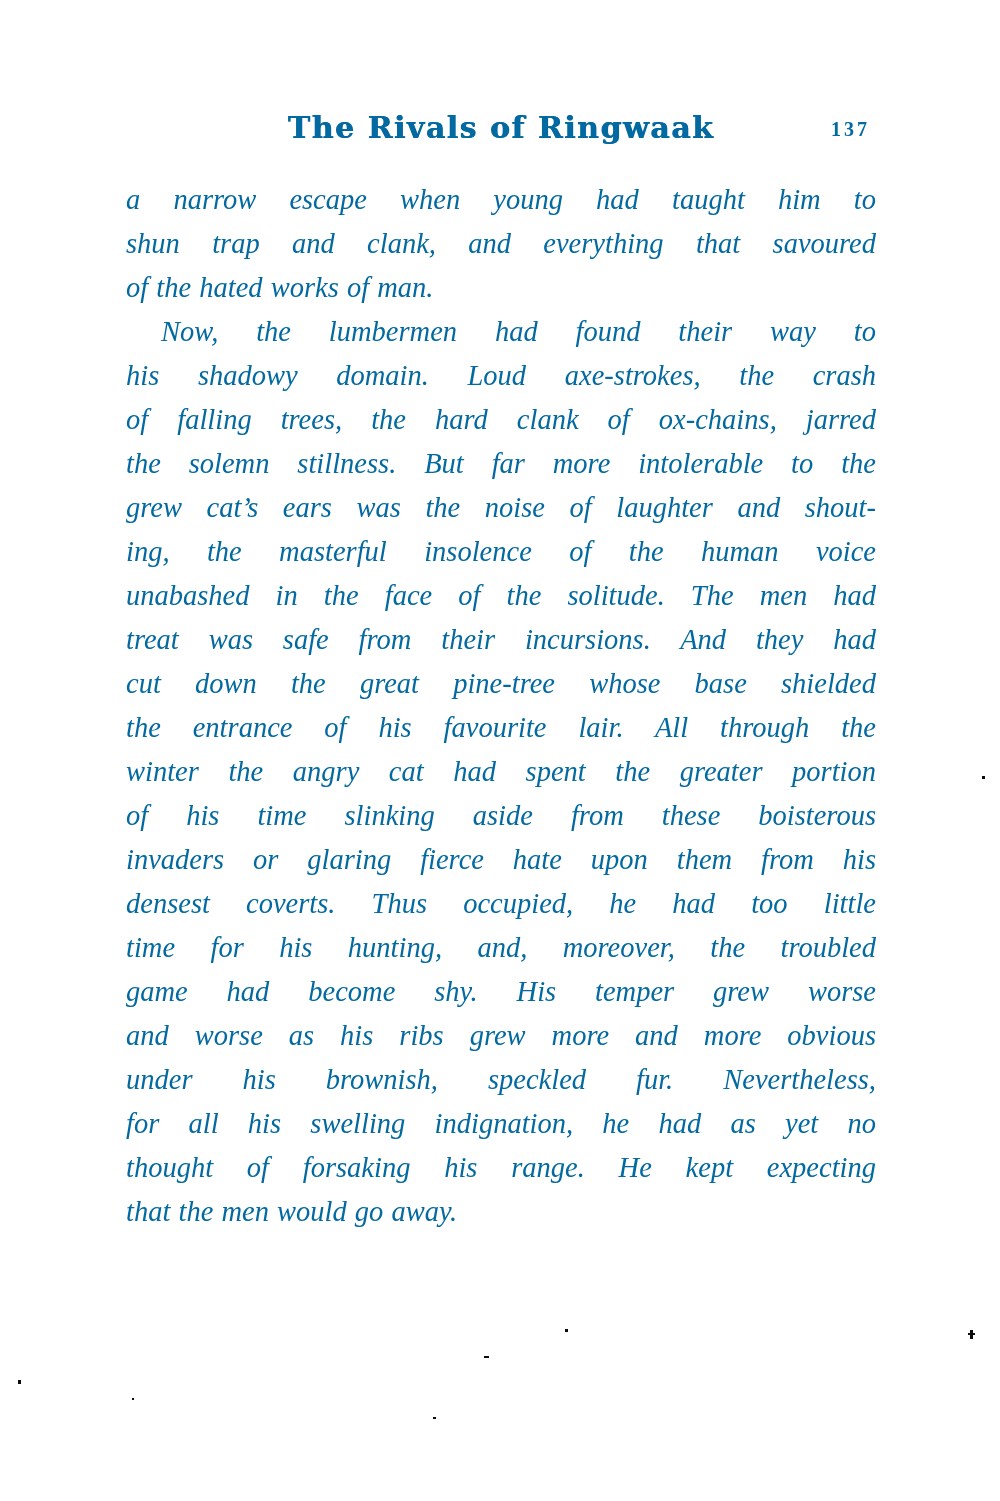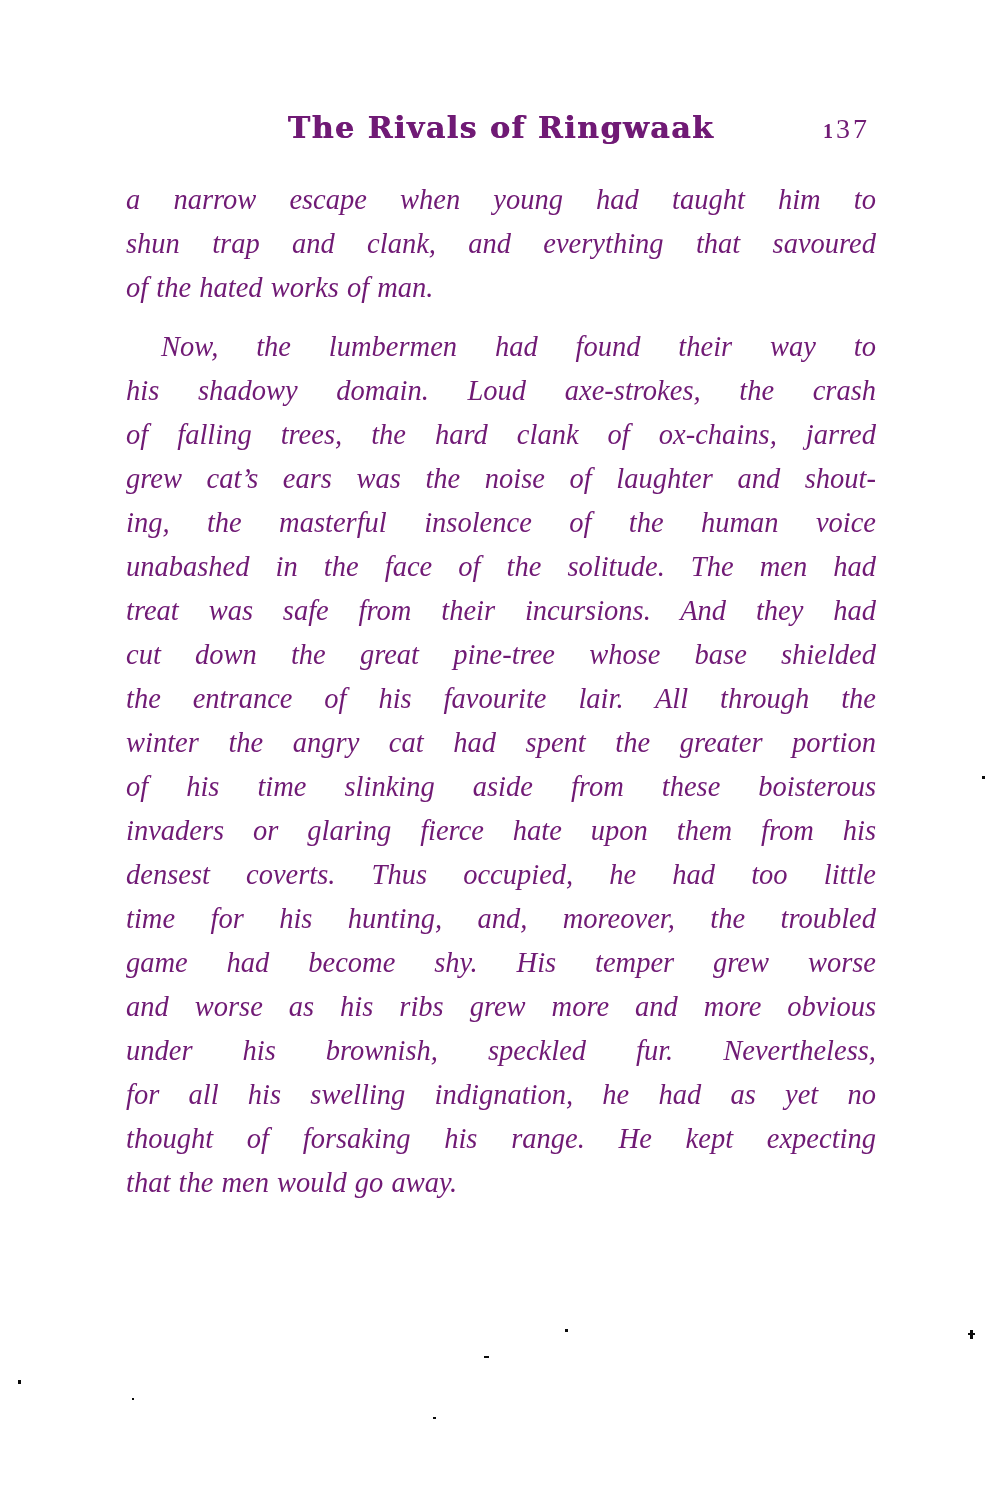--- a/index.html
+++ b/index.html
@@ -1,21 +1,21 @@
 <!DOCTYPE html>
 <html><head>
 <meta charset="utf-8">
 <style>
   html, body { margin: 0; padding: 0; background: #ffffff; }
   .page {
     position: relative;
     width: 1000px;
     height: 1501px;
     background: #ffffff;
-    color: #701a75;
+    color: #0369a1;
     font-family: "Liberation Serif", serif;
     overflow: hidden;
   }
   
   .running-head {
     position: absolute;
     left: 126px;
     top: 106px;
     width: 750px;
     height: 44px;
@@ -27,24 +27,24 @@
     font-weight: 700;
     font-size: 30px;
     line-height: 44px;
     letter-spacing: 1.5px;
     text-shadow: 0.6px 0 0 currentColor;
   }
   .folio {
     position: absolute;
     right: 6px;
     top: 8px;
-    font-size: 28px;
+    font-size: 20px;
     line-height: 30px;
     letter-spacing: 3px;
-    font-weight: 400;
+    font-weight: 700;
   }
   .folio::first-letter { font-size: 20px; font-weight: 700; }
   
   .text-block {
     position: absolute;
     left: 126px;
     top: 178px;
     width: 750px;
     font-size: 28.5px;
   }
@@ -52,21 +52,21 @@
   .line {
     height: 44px;
     line-height: 44px;
     text-align: justify;
     text-align-last: justify;
     word-spacing: 1px;
     white-space: normal;
     font-style: italic;
   }
   .line.last { text-align-last: left; }
-  .line.indent { padding-left: 35px; margin-top: 15px; }
+  .line.indent { padding-left: 35px; }
   
   .speck {
     position: absolute;
     background: #0b0b0b;
   }
 </style>
 </head>
 <body>
 
 <div class="page">
@@ -81,20 +81,21 @@
     <div class="paragraph">
       <div class="line">a narrow escape when young had taught him to</div>
       <div class="line">shun trap and clank, and everything that savoured</div>
       <div class="line last">of the hated works of man.</div>
     </div>
 
     <div class="paragraph">
       <div class="line indent">Now, the lumbermen had found their way to</div>
       <div class="line">his shadowy domain.  Loud axe-strokes, the crash</div>
       <div class="line">of falling trees, the hard clank of ox-chains, jarred</div>
+      <div class="line">the solemn stillness.  But far more intolerable to the</div>
       <div class="line">grew cat’s ears was the noise of laughter and shout-</div>
       <div class="line">ing, the masterful insolence of the human voice</div>
       <div class="line">unabashed in the face of the solitude.  The men had</div>
       <div class="line">treat was safe from their incursions.  And they had</div>
       <div class="line">cut down the great pine-tree whose base shielded</div>
       <div class="line">the entrance of his favourite lair.  All through the</div>
       <div class="line">winter the angry cat had spent the greater portion</div>
       <div class="line">of his time slinking aside from these boisterous</div>
       <div class="line">invaders or glaring fierce hate upon them from his</div>
       <div class="line">densest coverts.  Thus occupied, he had too little</div>

